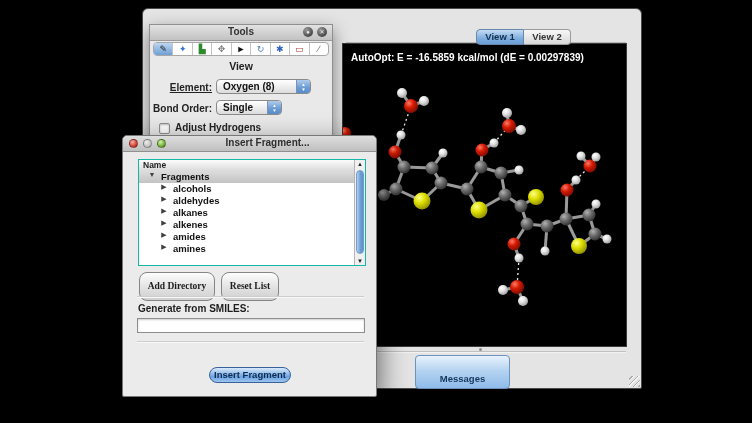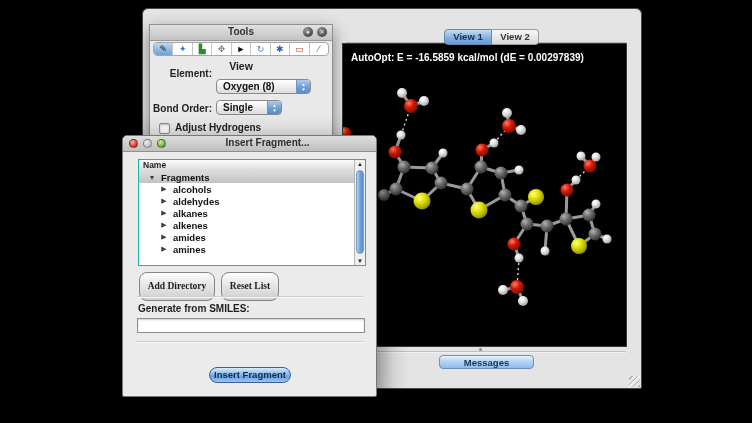--- a/index.html
+++ b/index.html
@@ -25,33 +25,33 @@
   .win-title{font-size:11px;font-weight:bold;color:#2a2a2a;}
   .pill{position:absolute;right:9px;top:5px;width:14px;height:8px;border-radius:4px;
         border:1px solid #8e8e8e;background:linear-gradient(#fafafa,#cfcfcf);box-sizing:border-box;}
   
   #tab-line{position:absolute;left:203px;top:33px;width:280px;height:1px;background:#b5b5b5;}
   #tab-bar{position:absolute;left:301px;top:20px;display:flex;z-index:2;}
   .tab{width:46px;height:14px;line-height:14px;text-align:center;font-size:9.5px;font-weight:bold;
        color:#333;background:linear-gradient(#f7f7f7,#d9d9d9);border:1px solid #9b9b9b;}
   .tab:first-child{border-radius:4px 0 0 4px;}
   .tab:last-child{border-radius:0 4px 4px 0;border-left:none;}
-  .tab.active{background:linear-gradient(#c4dcf5,#7fadde 60%,#6a9ed6);border-color:#6787ad;color:#12304f;}
+  .tab.active{background:linear-gradient(#c4dcf5,#7fadde 60%,#6a9ed6);border-color:#6787ad;color:#12304f;margin-left:32px;}
   
   #viewport{position:absolute;left:199px;top:34px;width:285px;height:304px;background:#000;
             border:1px solid #3a3a3a;box-sizing:border-box;}
   #status-text{position:absolute;left:8px;top:8px;font-size:10px;font-weight:bold;color:#fff;white-space:nowrap;}
   #mol-svg{position:absolute;left:0;top:0;}
   
   #splitter-line{position:absolute;left:201px;top:342px;width:282px;height:1px;background:#c0c0c0;border-bottom:1px solid #f2f2f2;}
   #splitter-dot{position:absolute;left:336px;top:339px;width:3px;height:3px;border-radius:50%;background:#8f8f8f;}
-  #messages-btn{position:absolute;left:296px;top:346px;width:95px;height:14px;border-radius:4px;
+  #messages-btn{position:absolute;left:272px;top:346px;width:95px;height:14px;border-radius:4px;
                 border:1px solid #6c91bc;background:linear-gradient(#e8f3fd,#b5d3f0 45%,#8fbbea);
                 font-size:9.5px;font-weight:bold;color:#173a60;text-align:center;line-height:13px;
-                font-family:inherit;padding:0;}
+                font-family:inherit;padding:16px;}
   #resize-grip{position:absolute;right:1px;bottom:1px;width:11px;height:11px;
                background:repeating-linear-gradient(135deg,transparent 0 2px,#ababab 2px 3px,#f5f5f5 3px 4px);}
   
   #tools-palette{left:149px;top:24px;width:182px;height:116px;background:#e9e9e9;
                  border:1px solid #8f8f8f;z-index:20;box-shadow:0 6px 16px rgba(0,0,0,.45);}
   #tools-titlebar{position:absolute;left:0;top:0;right:0;height:15px;
                   background:linear-gradient(#e2e2e2,#c2c2c2);border-bottom:1px solid #9a9a9a;}
   #tools-title{position:absolute;left:0;right:0;top:1px;text-align:center;font-size:10px;font-weight:bold;color:#333;}
   .palette-btns{position:absolute;right:5px;top:2px;display:flex;gap:4px;}
   .pal-btn{width:10px;height:10px;border-radius:50%;color:#e8e8e8;font-size:6px;line-height:10px;
@@ -80,21 +80,21 @@
                  background:linear-gradient(#dedede,#bfbfbf);border-bottom:1px solid #909090;}
   #frag-titlebar .lights{left:6px;top:3px;gap:5px;}
   #frag-titlebar .light{width:9px;height:9px;}
   #frag-title{position:absolute;left:0;right:0;top:1px;text-align:center;font-size:10px;font-weight:bold;color:#2e2e2e;padding-left:36px;}
   #frag-list{position:absolute;left:15px;top:23px;width:228px;height:107px;background:#fff;
              border:1px solid #14b8a6;box-sizing:border-box;overflow:hidden;}
   #frag-header{position:absolute;left:0;right:0;top:0;height:11px;
                background:linear-gradient(#fcfcfc,#dadada);border-bottom:1px solid #a8a8a8;}
   #frag-header span{font-size:8.5px;font-weight:bold;color:#222;padding-left:4px;line-height:11px;display:block;}
   #frag-rows{position:absolute;left:0;top:11px;right:11px;bottom:0;}
-  .frag-row{height:12px;display:flex;align-items:center;font-size:9.5px;font-weight:bold;color:#111;}
+  .frag-row{height:12px;display:flex;align-items:flex-start;font-size:9.5px;font-weight:bold;color:#111;}
   .frag-row.root{background:linear-gradient(#dcdcdc,#c3c3c3);}
   .tree-arrow{font-size:7px;color:#3f3f3f;width:8px;text-align:center;}
   .frag-row.root .tree-arrow{margin-left:9px;}
   .frag-row.child .tree-arrow{margin-left:21px;}
   .frag-row .lbl{margin-left:5px;}
   #frag-scroll{position:absolute;right:0;top:0;bottom:0;width:11px;background:#f0f0f0;border-left:1px solid #b5b5b5;box-sizing:border-box;}
   .scroll-arrow{position:absolute;left:0;right:0;text-align:center;font-size:6px;color:#222;line-height:8px;}
   #scroll-up{top:0;}
   #scroll-down{bottom:0;}
   #frag-thumb{position:absolute;left:1px;right:1px;top:10px;height:84px;border-radius:4px;
@@ -267,21 +267,21 @@
         <div class="tool-cell"><span style="color: rgb(45, 138, 45);">▙</span></div>
         <div class="tool-cell"><span style="color: rgb(122, 122, 122);">✥</span></div>
         <div class="tool-cell"><span style="color: rgb(17, 17, 17);">►</span></div>
         <div class="tool-cell"><span style="color: rgb(85, 131, 187);">↻</span></div>
         <div class="tool-cell"><span style="color: rgb(47, 95, 192);">✱</span></div>
         <div class="tool-cell"><span style="color: rgb(176, 64, 48);">▭</span></div>
         <div class="tool-cell"><span style="color: rgb(102, 102, 102);">∕</span></div>
       </div>
     <div id="tools-mode">View</div>
 
-    <span class="form-label" style="left:0;top:43px;">Element:</span>
+    <span class="form-label" style="left:0;top:57px;text-decoration:underline;">Element:</span>
     <div class="popup" style="left:66px;top:54px;width:95px;">
       <span class="val">Oxygen (8)</span>
       <span class="cap"><span>▲</span><br><span>▼</span></span>
     </div>
 
     <span class="form-label" style="left:0;top:78px;">Bond Order:</span>
     <div class="popup" style="left:66px;top:75px;width:66px;">
       <span class="val">Single</span>
       <span class="cap"><span>▲</span><br><span>▼</span></span>
     </div>

